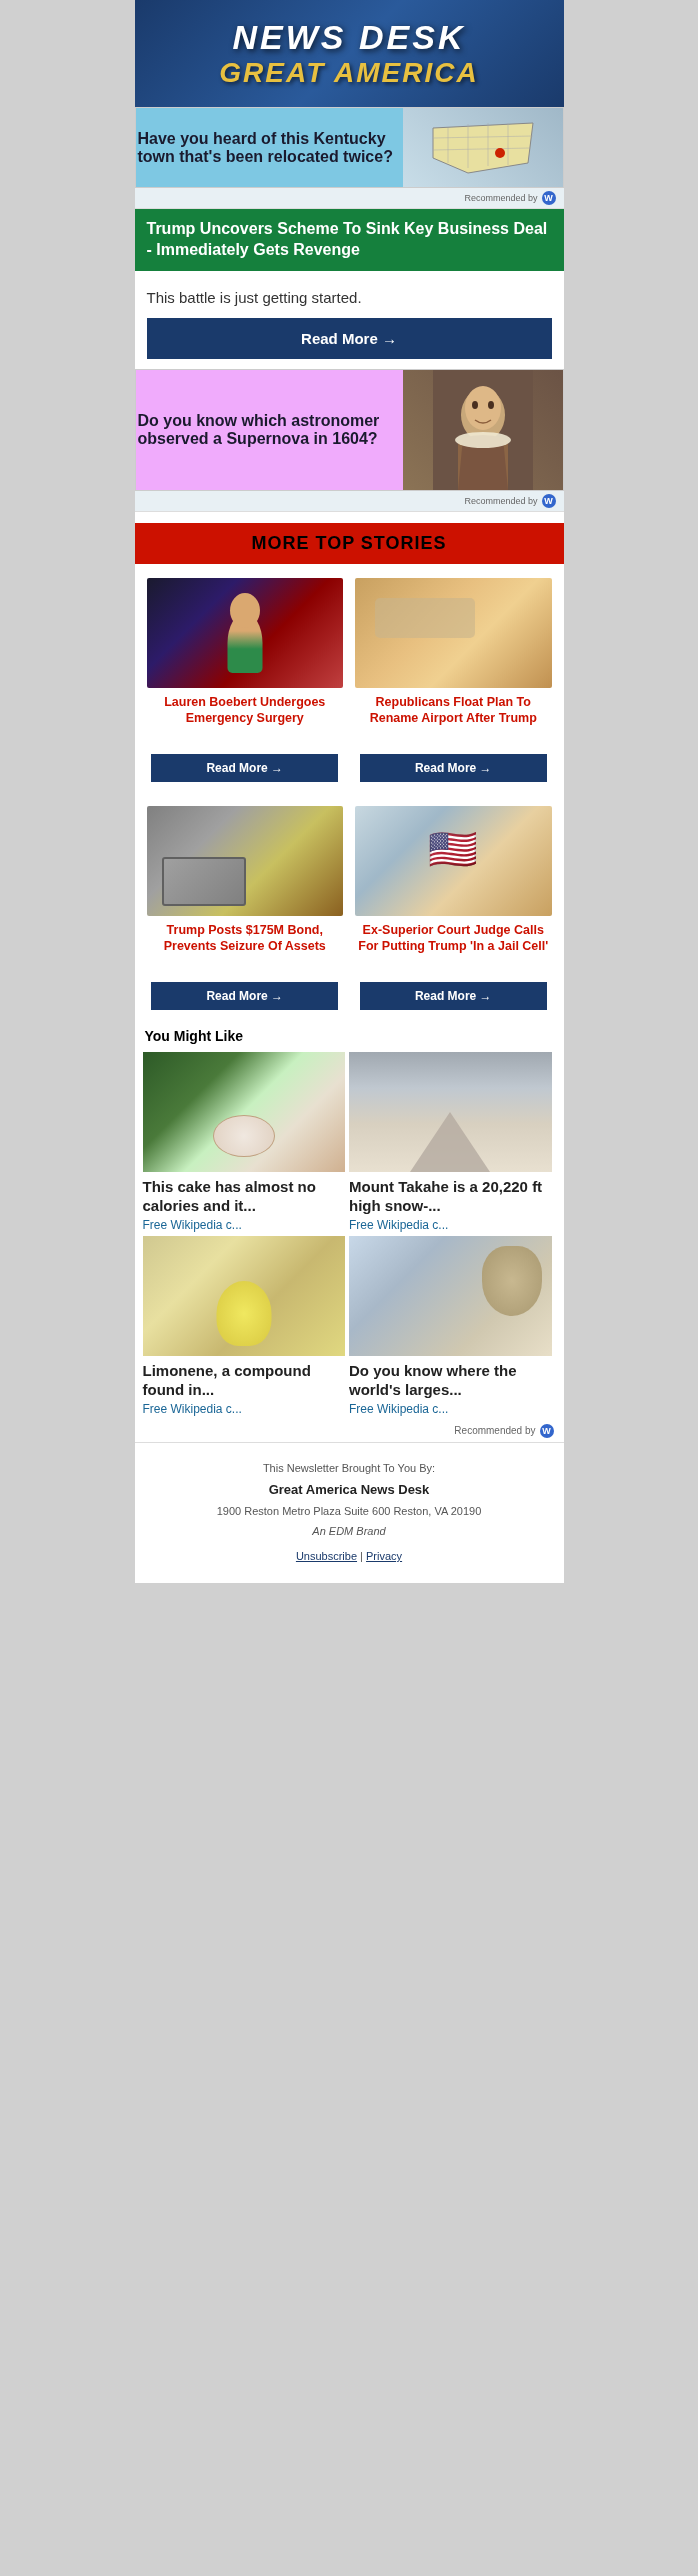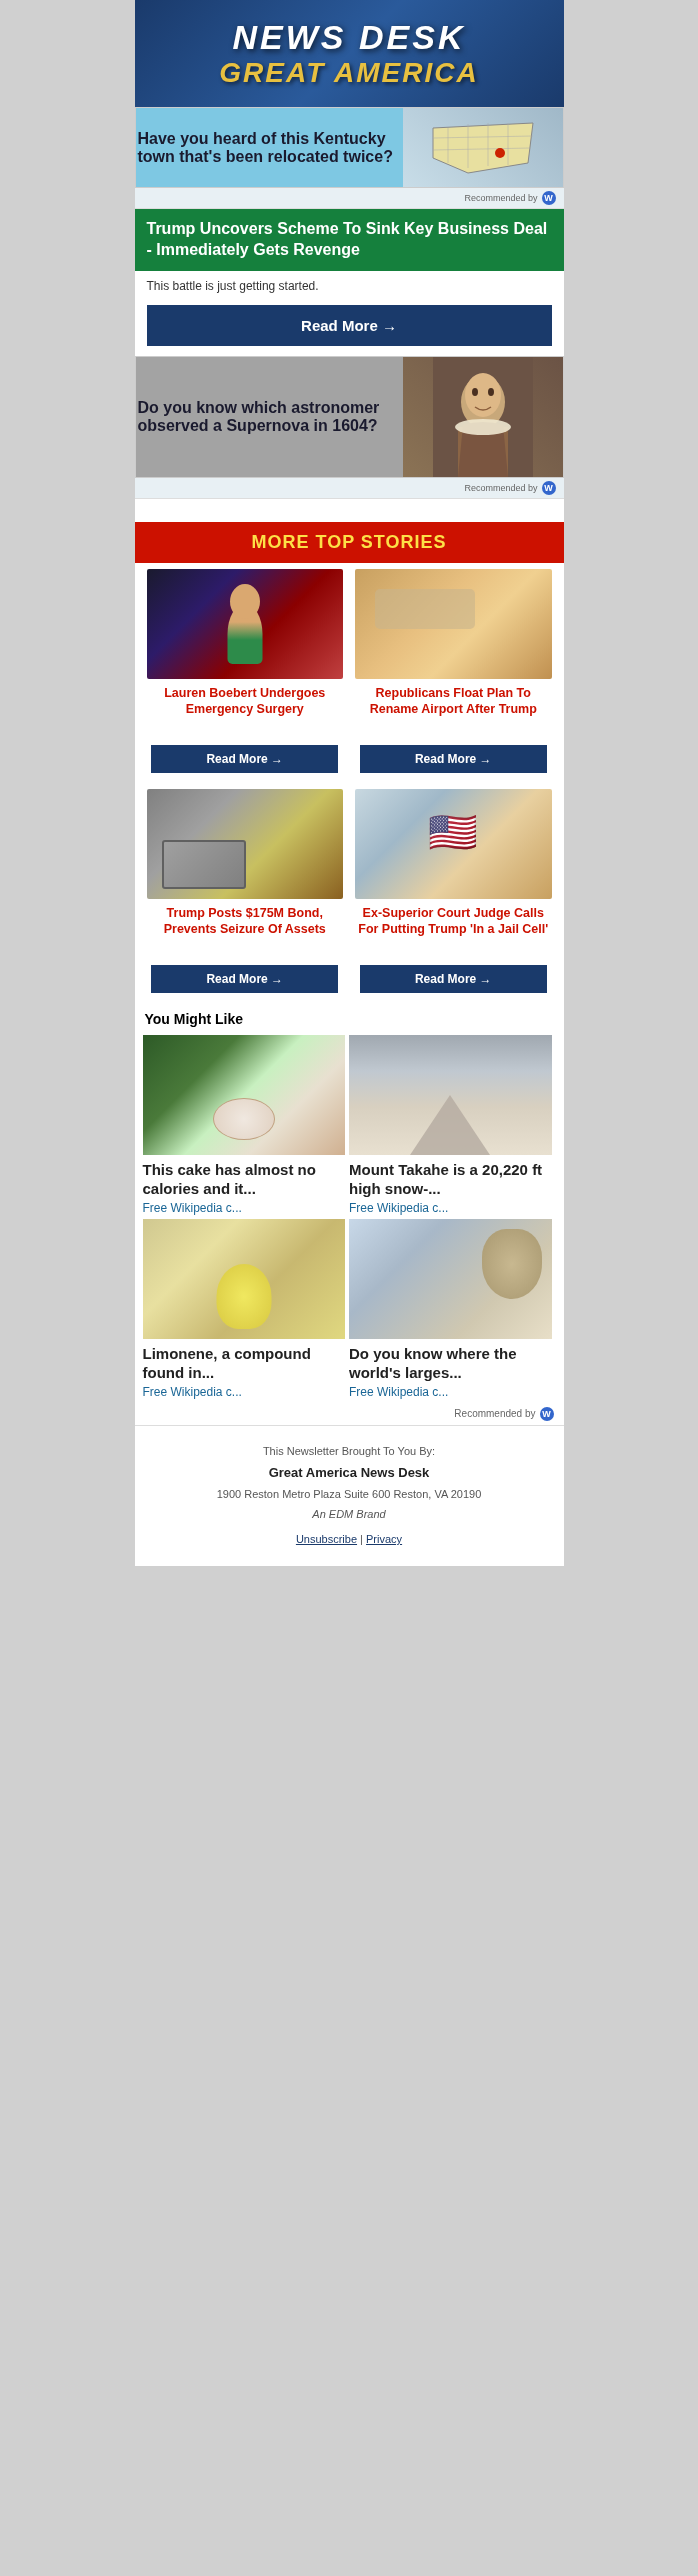--- a/index.html
+++ b/index.html
@@ -87,59 +87,60 @@
     .main-headline {
       background: #15803d;
       padding: 10px 12px;
       color: #ffffff;
       font-size: 16px;
       font-weight: bold;
       line-height: 1.3;
     }
     .main-subtext {
       padding: 8px 12px;
-      font-size: 12px;
+      font-size: 15px;
       color: #333;
+      margin-top: 10px;
     }
     .read-more-btn {
       display: block;
       background: #1a3a6b;
       color: #ffffff;
       text-align: center;
       padding: 12px;
       font-size: 15px;
       font-weight: bold;
       text-decoration: none;
       margin: 4px 12px 10px 12px;
       cursor: pointer;
     }
 
     
     .wiki-ad2-text {
-      background: #a3a3a3;
+      background: #f0abfc;
     }
     .wiki-person-image {
       width: 160px;
       background: linear-gradient(45deg, #8B7355, #6B5345);
       display: flex;
       align-items: center;
       justify-content: center;
       min-height: 100px;
     }
 
     
     .more-stories-header {
       background: #cc1100;
-      color: #fde047;
+      color: #000000;
       text-align: center;
       padding: 10px;
       font-size: 18px;
       font-weight: bold;
       letter-spacing: 1px;
-      margin-top: 23px;
+      margin-top: 11px;
     }
 
     
     .img-boebert {
       background: linear-gradient(135deg, #1a1a2e 0%, #2d1b69 30%, #8B0000 60%, #c04040 100%);
       position: relative;
       overflow: hidden;
     }
     .img-boebert::after {
       content: '';
@@ -346,21 +347,21 @@
     .footer-links {
       margin-top: 6px;
     }
     .footer-links a {
       color: #1a3a6b;
       text-decoration: underline;
     }
 
     .stories-row {
       display: flex;
-      padding: 6px 8px 0;
+      padding: 14px 8px 0;
       gap: 4px;
     }
 
     .story-block {
       flex: 1;
       display: flex;
       flex-direction: column;
       align-items: center;
       padding: 0 4px;
     }

